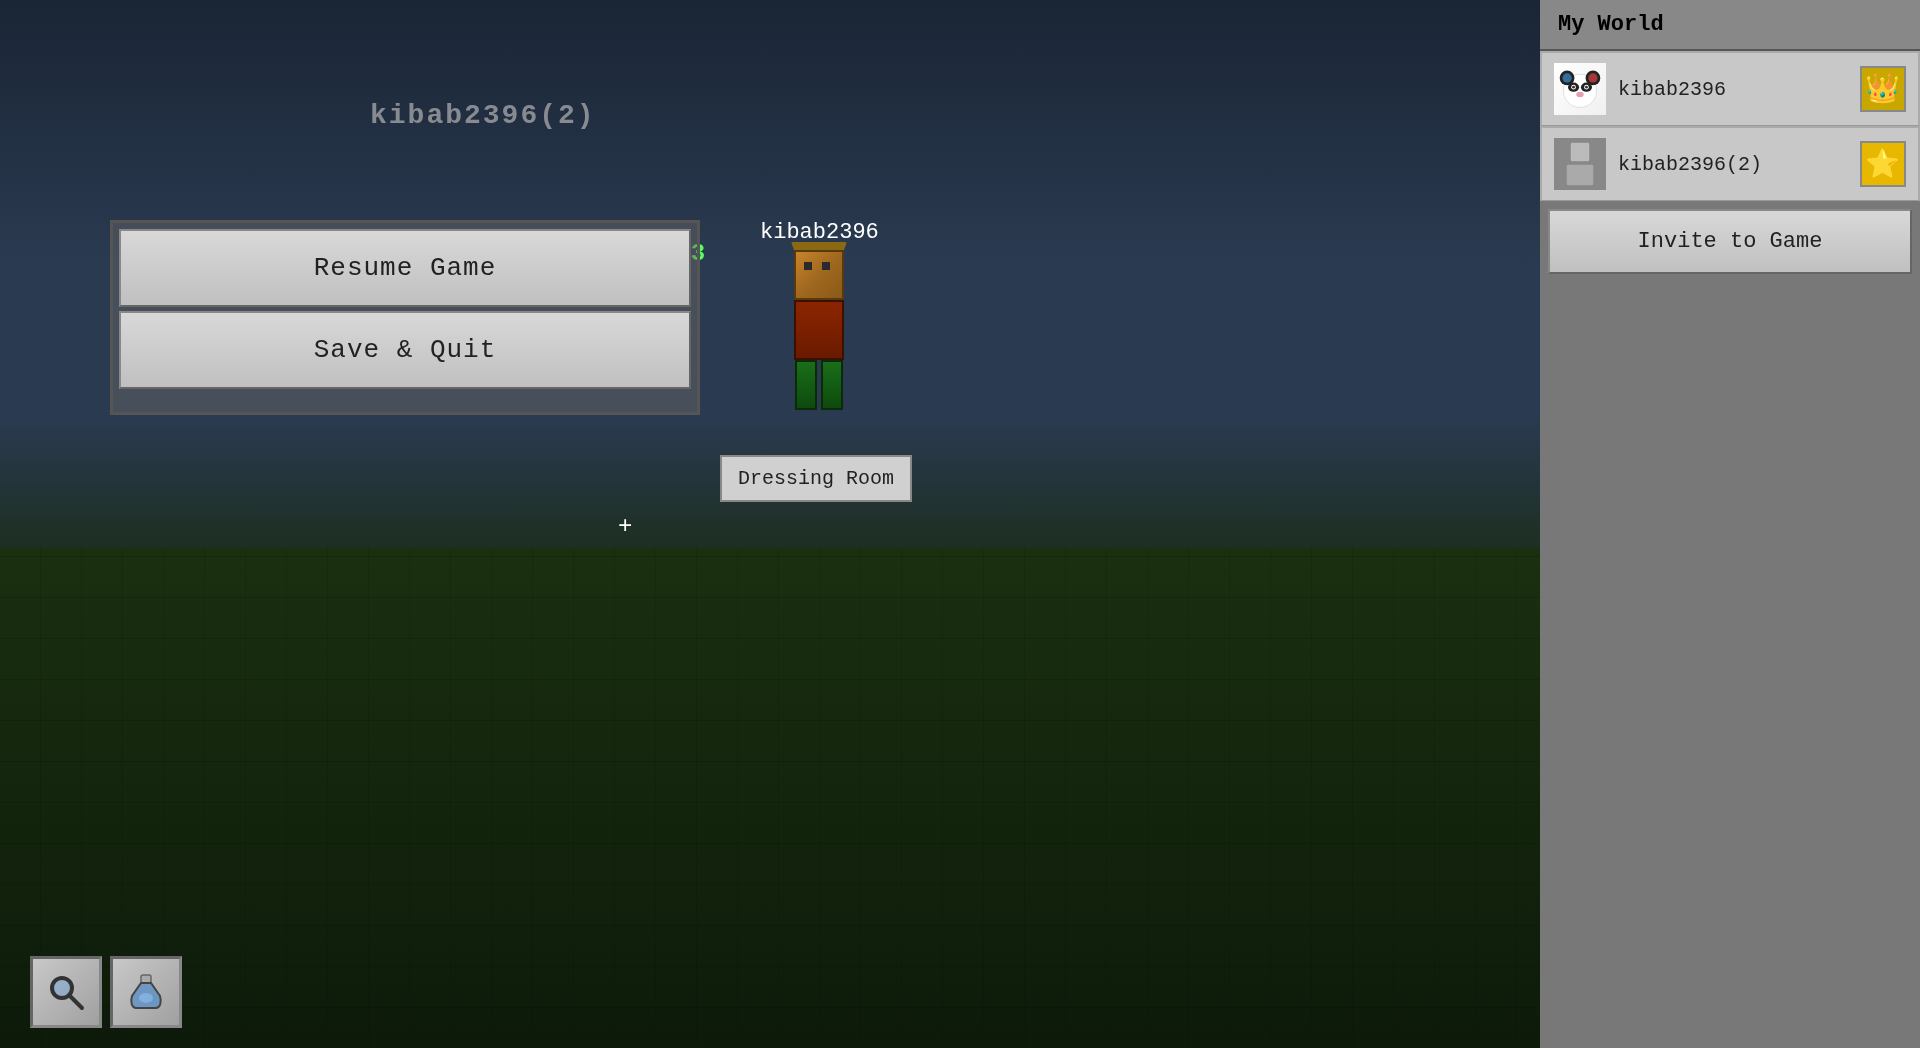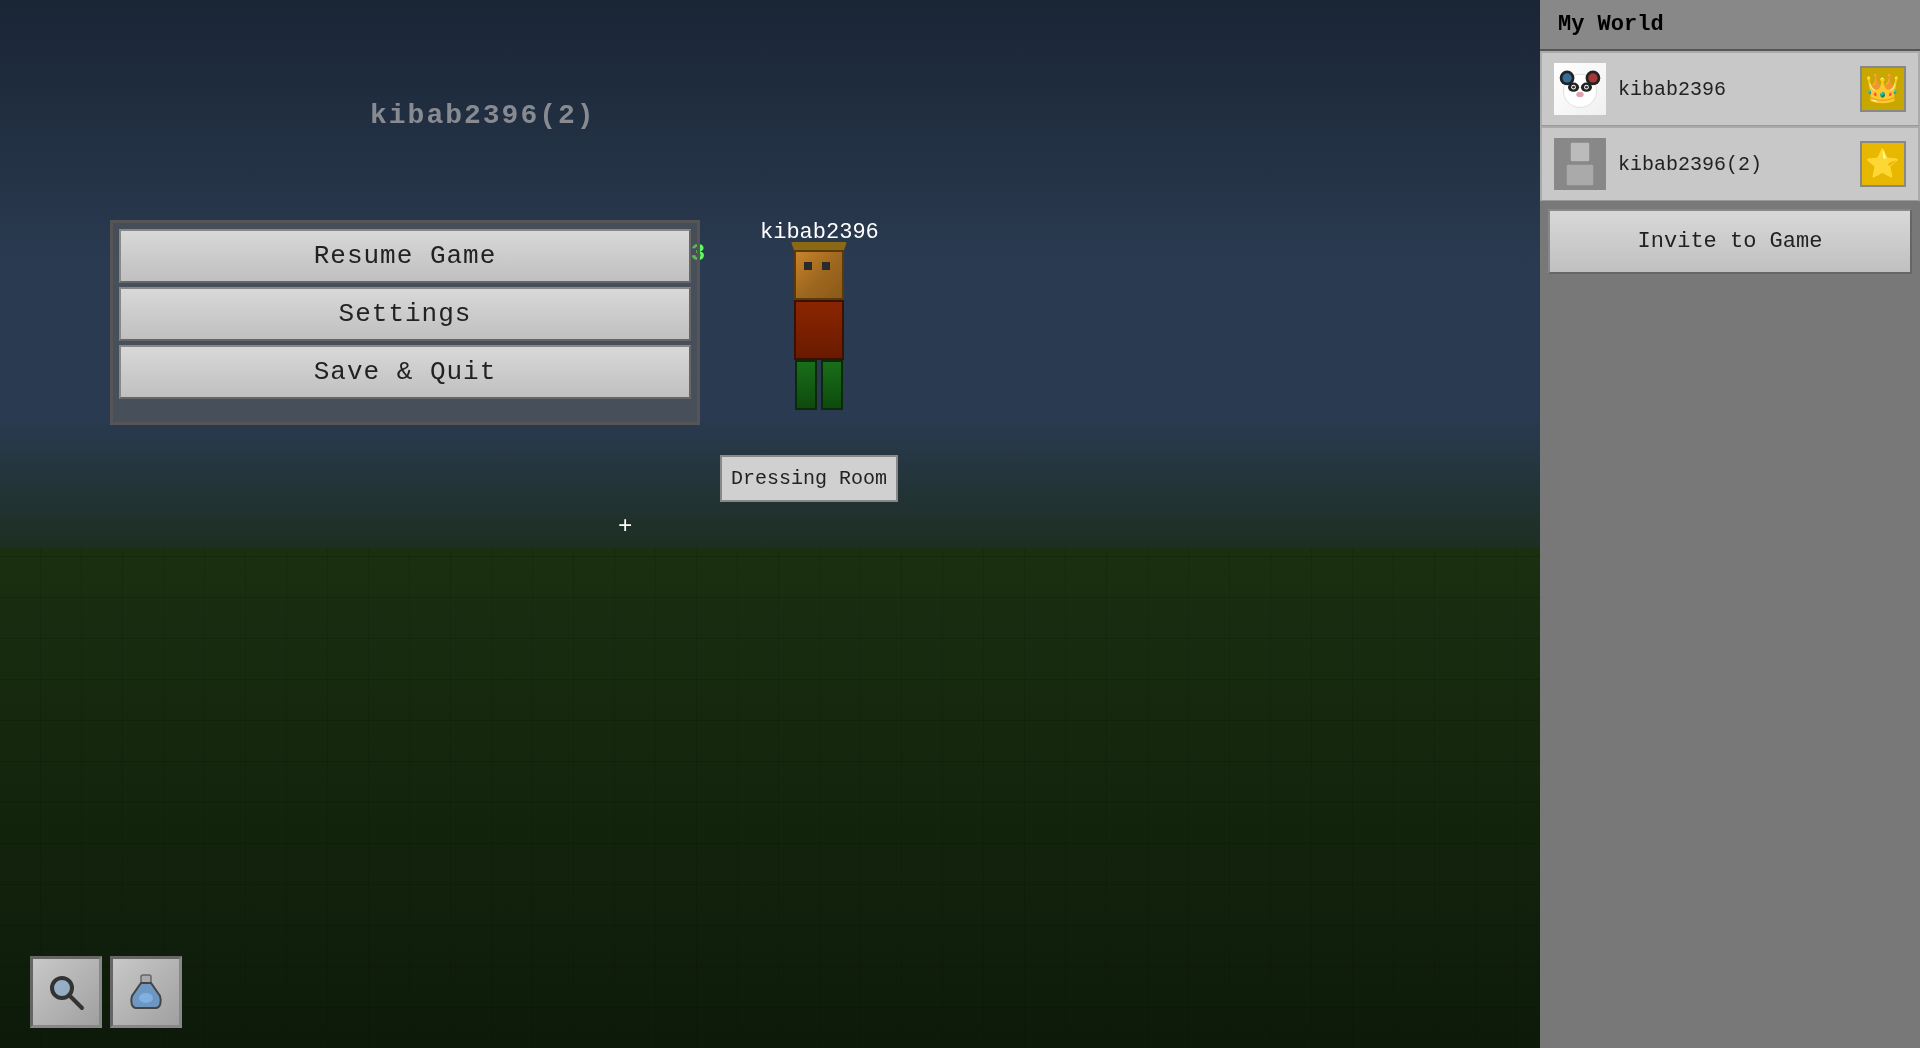--- a/index.html
+++ b/index.html
@@ -159,21 +159,21 @@
       border: 2px solid #0a2a0a;
     }
 
     
     #dressing-room-btn {
       position: absolute;
       top: 455px;
       left: 720px;
       background: #d0d0d0;
       border: 2px solid #888;
-      padding: 10px 9px;
+      padding: 10px 16px;
       font-size: 20px;
       font-family: 'Courier New', monospace;
       cursor: pointer;
       color: #222;
     }
 
     
     #crosshair {
       position: absolute;
       top: 515px;
@@ -190,21 +190,21 @@
       left: 110px;
       width: 590px;
       background: rgba(100, 100, 100, 0.5);
       border: 3px solid #555;
       padding: 6px;
     }
 
     .menu-btn {
       display: block;
       width: 100%;
-      padding: 10px 10px;
+      padding: 22px 10px;
       margin-bottom: 4px;
       background: linear-gradient(180deg, #d8d8d8 0%, #c0c0c0 100%);
       border: 2px solid #888;
       border-bottom-color: #666;
       border-right-color: #666;
       font-size: 26px;
       font-family: 'Courier New', monospace;
       letter-spacing: 1px;
       color: #222;
       cursor: pointer;
@@ -363,21 +363,20 @@
     </div>
   </div>
 </div>
 
 <button id="dressing-room-btn">Dressing Room</button>
 
 <div id="crosshair">+</div>
 
 <div id="menu-panel">
   <button class="menu-btn">Resume Game</button>
-  <button class="menu-btn">Settings</button>
   <button class="menu-btn">Save &amp; Quit</button>
 </div>
 
 <div id="hotbar">
   <div class="hotbar-slot">
     <svg viewBox="0 0 44 44" fill="none" xmlns="http://www.w3.org/2000/svg">
       <circle cx="18" cy="18" r="10" stroke="#333" stroke-width="4" fill="rgba(100,160,220,0.4)"></circle>
       <line x1="25" y1="25" x2="38" y2="38" stroke="#333" stroke-width="4" stroke-linecap="round"></line>
     </svg>
   </div>

